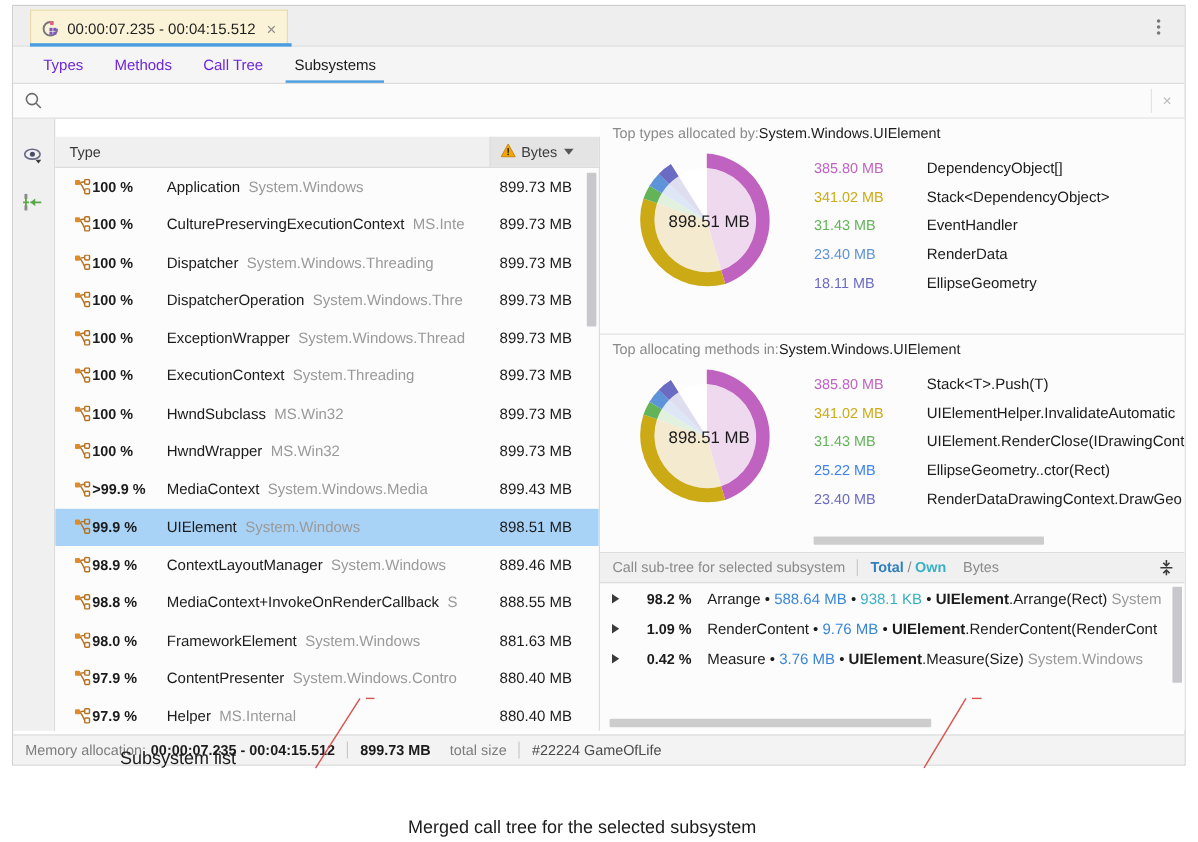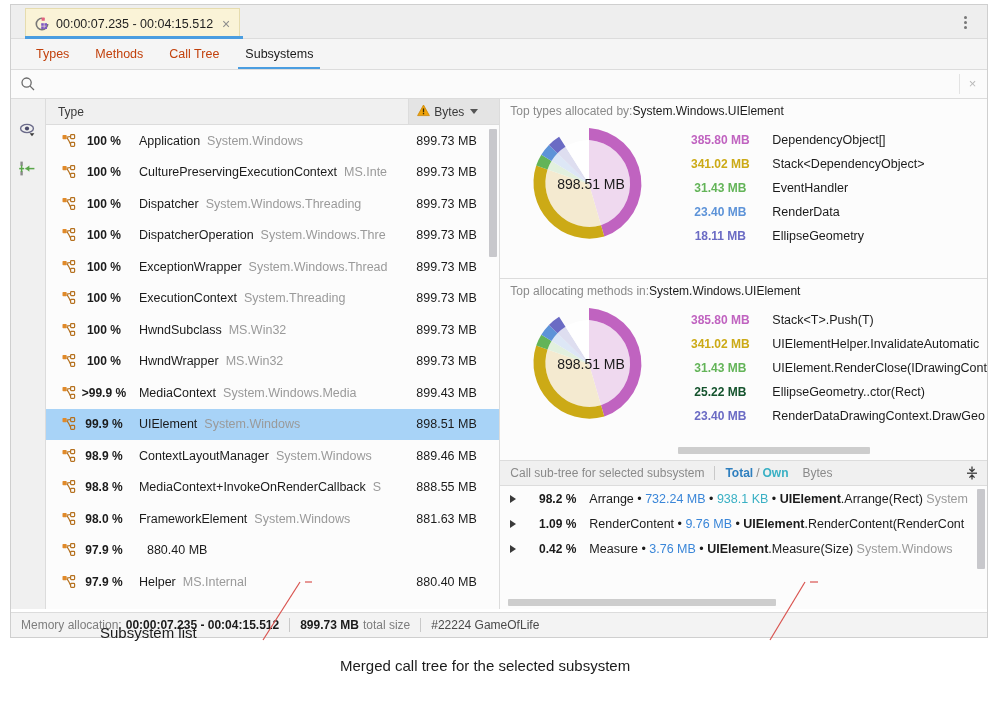--- a/index.html
+++ b/index.html
@@ -49,21 +49,21 @@
 
   
   .viewtabs {
     position: relative; height: 31px;
     background: #f5f5f5;
     border-bottom: 1px solid #dcdcdc;
     display: flex; align-items: stretch; padding-left: 12px;
   }
   .vtab {
     display: flex; align-items: center;
-    padding: 0 13px; font-size: 12.5px; color: #c2410c;
+    padding: 0 13px; font-size: 12.5px; color: #6d28d9;
     position: relative;
   }
   .vtab.active { color: #1a1a1a; }
   .vtab.active::after {
     content: ""; position: absolute; left: 6px; right: 6px; bottom: 0;
     height: 2px; background: #4a9de0;
   }
 
   
   .searchbar {
@@ -84,21 +84,21 @@
   }
 
   
   .body { position: relative; height: 510px; display: flex; }
   .gutter {
     width: 35px; background: #f0f0f0; border-right: 1px solid #dcdcdc;
     padding-top: 22px; display: flex; flex-direction: column; align-items: center; gap: 18px;
   }
   .gicon { width: 20px; height: 20px; }
 
-  .leftpane { width: 455px; background: #fcfcfc; position: relative; border-right: 1px solid #dcdcdc; }
+  .leftpane { width: 455px; background: #fcfcfc; position: relative; border-right: 1px solid #dcdcdc; margin-top: 15px; }
   .rightpane { flex: 1; position: relative; background: #fcfcfc; display: flex; flex-direction: column; }
 
   
   .lhead {
     height: 26px; background: #f0f0f0; border-bottom: 1px solid #dcdcdc;
     display: flex; align-items: center; font-size: 12px; color: #3a3a3a;
   }
   .lhead .c-type { flex: 1; padding-left: 12px; }
   .lhead .c-bytes {
     width: 91px; background: #e4e4e4; height: 100%;
@@ -111,42 +111,42 @@
   }
 
   
   .rows { position: absolute; top: 26px; left: 0; right: 0; bottom: 0; overflow: hidden; }
   .row {
     height: 31.5px; display: flex; align-items: center;
     font-size: 12.5px; color: #1b1b1b; white-space: nowrap;
   }
   .row.sel { background: #a8d3f7; }
   .row .nicon { width: 15px; height: 14px; margin-left: 16px; flex: 0 0 15px; }
-  .row .pct { width: 62px; text-align: center; font-weight: bold; font-size: 12px; padding-right: 8px; }
+  .row .pct { width: 62px; text-align: left; font-weight: bold; font-size: 12px; padding-right: 8px; }
   .row .tname { color: #1b1b1b; }
   .row .tns { color: #9a9a9a; margin-left: 7px; }
   .row .tmid { flex: 1; overflow: hidden; padding-right: 4px; }
   .row .bytes { width: 91px; padding-left: 8px; font-size: 12.5px; color: #1b1b1b; }
   .list-scroll {
     position: absolute; right: 2px; top: 30px; width: 8px; height: 128px;
     background: #c8c8cc; border-radius: 1px;
   }
 
   
   .rpanel { position: relative; border-bottom: 1px solid #dcdcdc; background: #fcfcfc; }
   .rpanel .ptitle {
     height: 23px; display: flex; align-items: center; padding-left: 10px;
     font-size: 12px; color: #8a8a8a; white-space: nowrap;
   }
   .ptitle b { color: #1b1b1b; font-weight: normal; }
   .pbody { display: flex; align-items: flex-start; }
   .donutwrap { width: 178px; position: relative; height: 124px; }
   .legend { flex: 1; padding-top: 6px; overflow: hidden; }
   .lrow { display: flex; font-size: 12.5px; white-space: nowrap; height: 24px; align-items: center; }
-  .lval { width: 84px; text-align: center; font-weight: bold; font-size: 12px; }
+  .lval { width: 84px; text-align: left; font-weight: normal; font-size: 12px; }
   .lname { color: #1b1b1b; padding-left: 10px; }
   .hscroll { height: 7px; background: #cdcdcd; border-radius: 1px; }
 
   
   .ctHead {
     height: 25px; background: #f0f0f0; border-bottom: 1px solid #dcdcdc;
     display: flex; align-items: center; font-size: 12px; color: #8a8a8a; padding-left: 10px;
   }
   .ctHead .sep { width: 1px; height: 14px; background: #c9c9c9; margin: 0 10px; }
   .ctHead .tot { color: #2f7fbf; font-weight: bold; }
@@ -445,20 +445,21 @@
             </div>
             <div class="row">
               <span class="nicon"><svg width="15" height="14" viewBox="0 0 15 14">
   <rect x="0.5" y="1" width="4.2" height="4.2" rx="0.8" fill="#e08a2a"></rect>
   <rect x="8.6" y="0.6" width="4" height="4" rx="0.8" fill="none" stroke="#b5711f" stroke-width="1.2"></rect>
   <rect x="8.6" y="8.4" width="4" height="4" rx="0.8" fill="none" stroke="#b5711f" stroke-width="1.2"></rect>
   <path d="M4.9 3.1 L8.4 2.5" stroke="#b5711f" stroke-width="1.2" fill="none"></path>
   <path d="M4.9 3.6 L7 7 L8.4 10" stroke="#b5711f" stroke-width="1.2" fill="none"></path>
 </svg></span>
               <span class="pct">97.9 %</span>
+              <span class="tmid"><span class="tname">ContentPresenter</span><span class="tns">System.Windows.Contro</span></span>
               <span class="bytes">880.40 MB</span>
             </div>
             <div class="row">
               <span class="nicon"><svg width="15" height="14" viewBox="0 0 15 14">
   <rect x="0.5" y="1" width="4.2" height="4.2" rx="0.8" fill="#e08a2a"></rect>
   <rect x="8.6" y="0.6" width="4" height="4" rx="0.8" fill="none" stroke="#b5711f" stroke-width="1.2"></rect>
   <rect x="8.6" y="8.4" width="4" height="4" rx="0.8" fill="none" stroke="#b5711f" stroke-width="1.2"></rect>
   <path d="M4.9 3.1 L8.4 2.5" stroke="#b5711f" stroke-width="1.2" fill="none"></path>
   <path d="M4.9 3.6 L7 7 L8.4 10" stroke="#b5711f" stroke-width="1.2" fill="none"></path>
 </svg></span>
@@ -554,21 +555,21 @@
                 </div>
                 <div class="lrow">
                   <span class="lval" style="color:#ccaa16">341.02 MB</span>
                   <span class="lname">UIElementHelper.InvalidateAutomatic</span>
                 </div>
                 <div class="lrow">
                   <span class="lval" style="color:#63b458">31.43 MB</span>
                   <span class="lname">UIElement.RenderClose(IDrawingCont</span>
                 </div>
                 <div class="lrow">
-                  <span class="lval" style="color:#14532d">25.22 MB</span>
+                  <span class="lval" style="color:#3b82f6">25.22 MB</span>
                   <span class="lname">EllipseGeometry..ctor(Rect)</span>
                 </div>
                 <div class="lrow">
                   <span class="lval" style="color:#6b6bc4">23.40 MB</span>
                   <span class="lname">RenderDataDrawingContext.DrawGeo</span>
                 </div>
               </div>
           </div>
           <div class="hscroll" style="position:absolute;left:178px;bottom:6px;width:192px"></div>
         </div>
@@ -586,21 +587,21 @@
                 <path d="M8 1.6 L8 6.2 M5.4 4 L8 6.6 L10.6 4" fill="none" stroke="#3a3a3a" stroke-width="1.3"></path>
                 <line x1="3" y1="8.2" x2="13" y2="8.2" stroke="#3a3a3a" stroke-width="1.3"></line>
                 <path d="M8 14.4 L8 10.4 M5.4 12.6 L8 10 L10.6 12.6" fill="none" stroke="#3a3a3a" stroke-width="1.3"></path>
               </svg>
             </span>
           </div>
           <div id="ct-host">
               <div class="ctrow">
                 <span class="arw"></span>
                 <span class="cpct">98.2 %</span>
-                <span class="ctext"><span>Arrange</span> • <span class="blue">732.24 MB</span> • <span class="teal">938.1 KB</span> • <span class="bold">UIElement</span><span>.Arrange(Rect)</span> <span class="grey">System</span></span>
+                <span class="ctext"><span>Arrange</span> • <span class="blue">588.64 MB</span> • <span class="teal">938.1 KB</span> • <span class="bold">UIElement</span><span>.Arrange(Rect)</span> <span class="grey">System</span></span>
               </div>
               <div class="ctrow">
                 <span class="arw"></span>
                 <span class="cpct">1.09 %</span>
                 <span class="ctext"><span>RenderContent</span> • <span class="blue">9.76 MB</span> • <span class="bold">UIElement</span><span>.RenderContent(RenderCont</span> <span class="grey"></span></span>
               </div>
               <div class="ctrow">
                 <span class="arw"></span>
                 <span class="cpct">0.42 %</span>
                 <span class="ctext"><span>Measure</span> • <span class="blue">3.76 MB</span> • <span class="bold">UIElement</span><span>.Measure(Size)</span> <span class="grey">System.Windows</span></span>
@@ -611,30 +612,30 @@
         </div>
 
       </div>
     </div>
 
     <div class="status">
       <span>Memory allocation:</span>
       <b style="padding-left:4px">00:00:07.235 - 00:04:15.512</b>
       <span class="vsep"></span>
       <b>899.73 MB</b>
-      <span style="padding-left:4px">total size</span>
+      <span style="padding-left:16px">total size</span>
       <span class="vsep"></span>
       <span style="color:#4a4a4a">#22224 GameOfLife</span>
     </div>
 
   </div>
 
   <svg class="leader">
     <line x1="263" y1="640" x2="300" y2="582" stroke="#d9534f" stroke-width="1.2"></line>
     <line x1="305" y1="582" x2="312" y2="582" stroke="#d9534f" stroke-width="1.2"></line>
     <line x1="770" y1="640" x2="805" y2="582" stroke="#d9534f" stroke-width="1.2"></line>
     <line x1="810" y1="582" x2="818" y2="582" stroke="#d9534f" stroke-width="1.2"></line>
   </svg>
 
   <div class="anno" style="left:100px; top:624px">Subsystem list</div>
-  <div class="anno" style="left:340px; top:657px">Merged call tree for the selected subsystem</div>
+  <div class="anno" style="left:340px; top:681px">Merged call tree for the selected subsystem</div>
 
 </div>
 
 </body></html>

